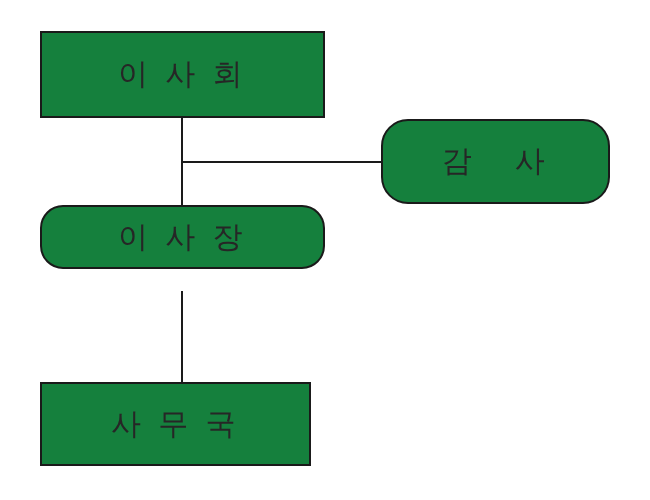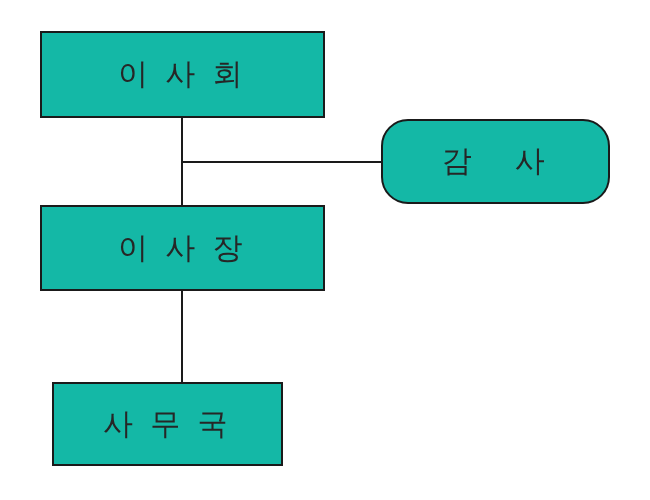--- a/index.html
+++ b/index.html
@@ -12,38 +12,38 @@
     width: 650px;
     height: 500px;
     background: #ffffff;
     overflow: hidden;
     font-family: "Liberation Sans", "DejaVu Sans", sans-serif;
   }
   .node {
     position: absolute;
     box-sizing: border-box;
     border: 2px solid #1a1a1a;
-    background: #14b8a6;
+    background: #15803d;
     display: flex;
     align-items: center;
     justify-content: center;
   }
   .node .label {
     font-size: 30px;
     font-weight: 500;
     letter-spacing: 0.15em;
     color: #262626;
     white-space: pre;
     text-align: center;
   }
   
   .node-board       { left: 40px;  top: 31px;  width: 285px; height: 87px; }
   .node-auditor     { left: 381px; top: 119px; width: 229px; height: 85px; border-radius: 27px; }
-  .node-chairman    { left: 40px;  top: 205px; width: 285px; height: 86px; }
-  .node-secretariat { left: 52px;  top: 382px; width: 231px; height: 84px; }
+  .node-chairman    { left: 40px;  top: 205px; width: 285px; height: 64px; border-radius: 23px; }
+  .node-secretariat { left: 40px;  top: 382px; width: 271px; height: 84px; }
 
   .connector {
     position: absolute;
     background: #1a1a1a;
   }
   .line-board-chairman     { left: 181px; top: 118px; width: 2px;   height: 87px; }
   .line-branch-auditor     { left: 182px; top: 161px; width: 199px; height: 2px; }
   .line-chairman-secretariat { left: 181px; top: 291px; width: 2px; height: 91px; }
 </style>
 </head>

